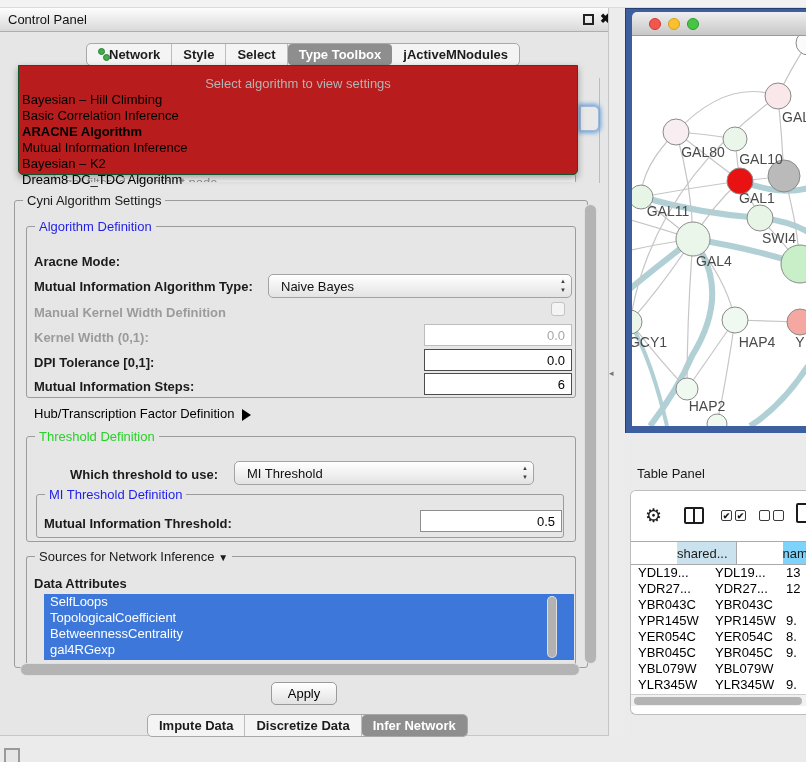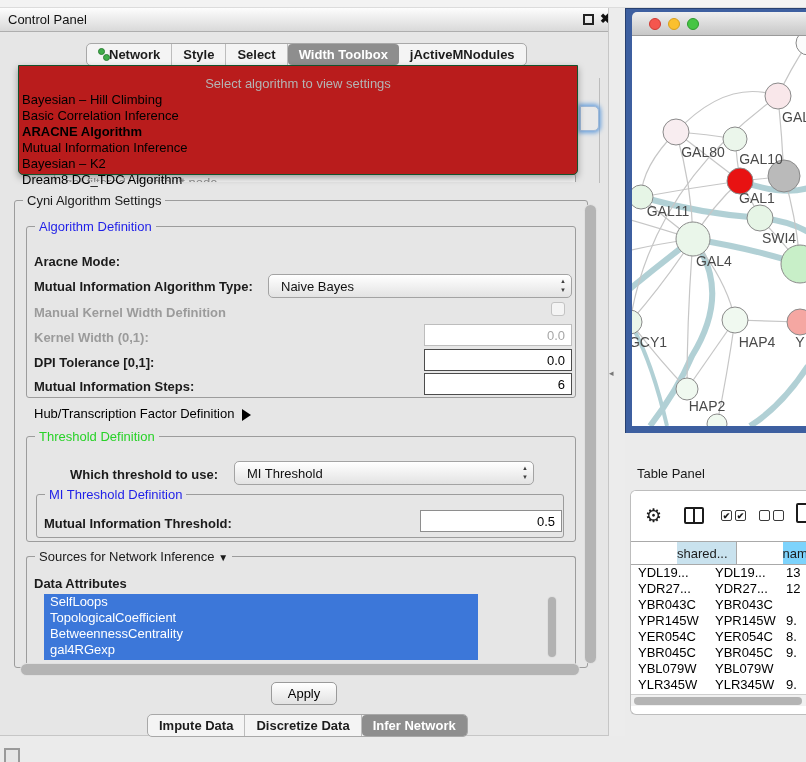--- a/index.html
+++ b/index.html
@@ -75,21 +75,21 @@
   .field.disabled { border:1px solid #bdbdbd; color:#a7a7a7; }
 
   #mkw-checkbox { left:551px; top:294px; width:14px; height:14px; border:1px solid #c3c3c3;
     border-radius:3px; background:#f4f4f4; }
 
   .arrow-right { display:inline-block; width:0; height:0; border-left:9px solid #000;
     border-top:6px solid transparent; border-bottom:6px solid transparent; margin-left:8px;
     vertical-align:middle; }
 
   
-  #attr-list { left:44px; top:586px; width:434px; height:66px; background:#3c77d9; overflow:hidden; }
+  #attr-list { left:44px; top:586px; width:530px; height:66px; background:#3c77d9; overflow:hidden; }
   .attr-item { font-size:13px; color:#fff; height:16px; line-height:16px; padding-left:6px; }
   #attr-vscroll { left:547px; top:588px; width:10px; height:62px; background:#dfdfdf; border-radius:5px; }
   #attr-vscroll .thumb { position:absolute; left:1px; top:1px; width:8px; height:60px;
     background:#b2b2b2; border-radius:4px; }
   #cp-hscroll { left:20px; top:655px; width:560px; height:13px; background:#e0e0e0; border-radius:7px; }
   #cp-hscroll .thumb { position:absolute; left:1px; top:1px; width:558px; height:11px;
     background:#b4b4b4; border-radius:6px; }
 
   #apply-btn { left:271px; top:674px; width:66px; height:23px;
     background:linear-gradient(#ffffff,#e2e2e2); border:1px solid #9a9a9a; border-radius:5px;
@@ -164,21 +164,21 @@
         <span class="net-icon"></span>
         <span>Network</span>
       </div>
       <div class="tab">
           <span>Style</span>
         </div>
       <div class="tab">
           <span>Select</span>
         </div>
       <div class="tab selected">
-          <span>Width Toolbox</span>
+          <span>Type Toolbox</span>
         </div>
       <div class="tab">
           <span>jActiveMNodules</span>
         </div>
     </div>
 
     <div id="bg-groupline" class="abs"></div>
     <div id="bg-combo-frag" class="abs"></div>
     <div id="bg-table-combo" class="abs">
       <span>gal-filtered.sif default node</span>

